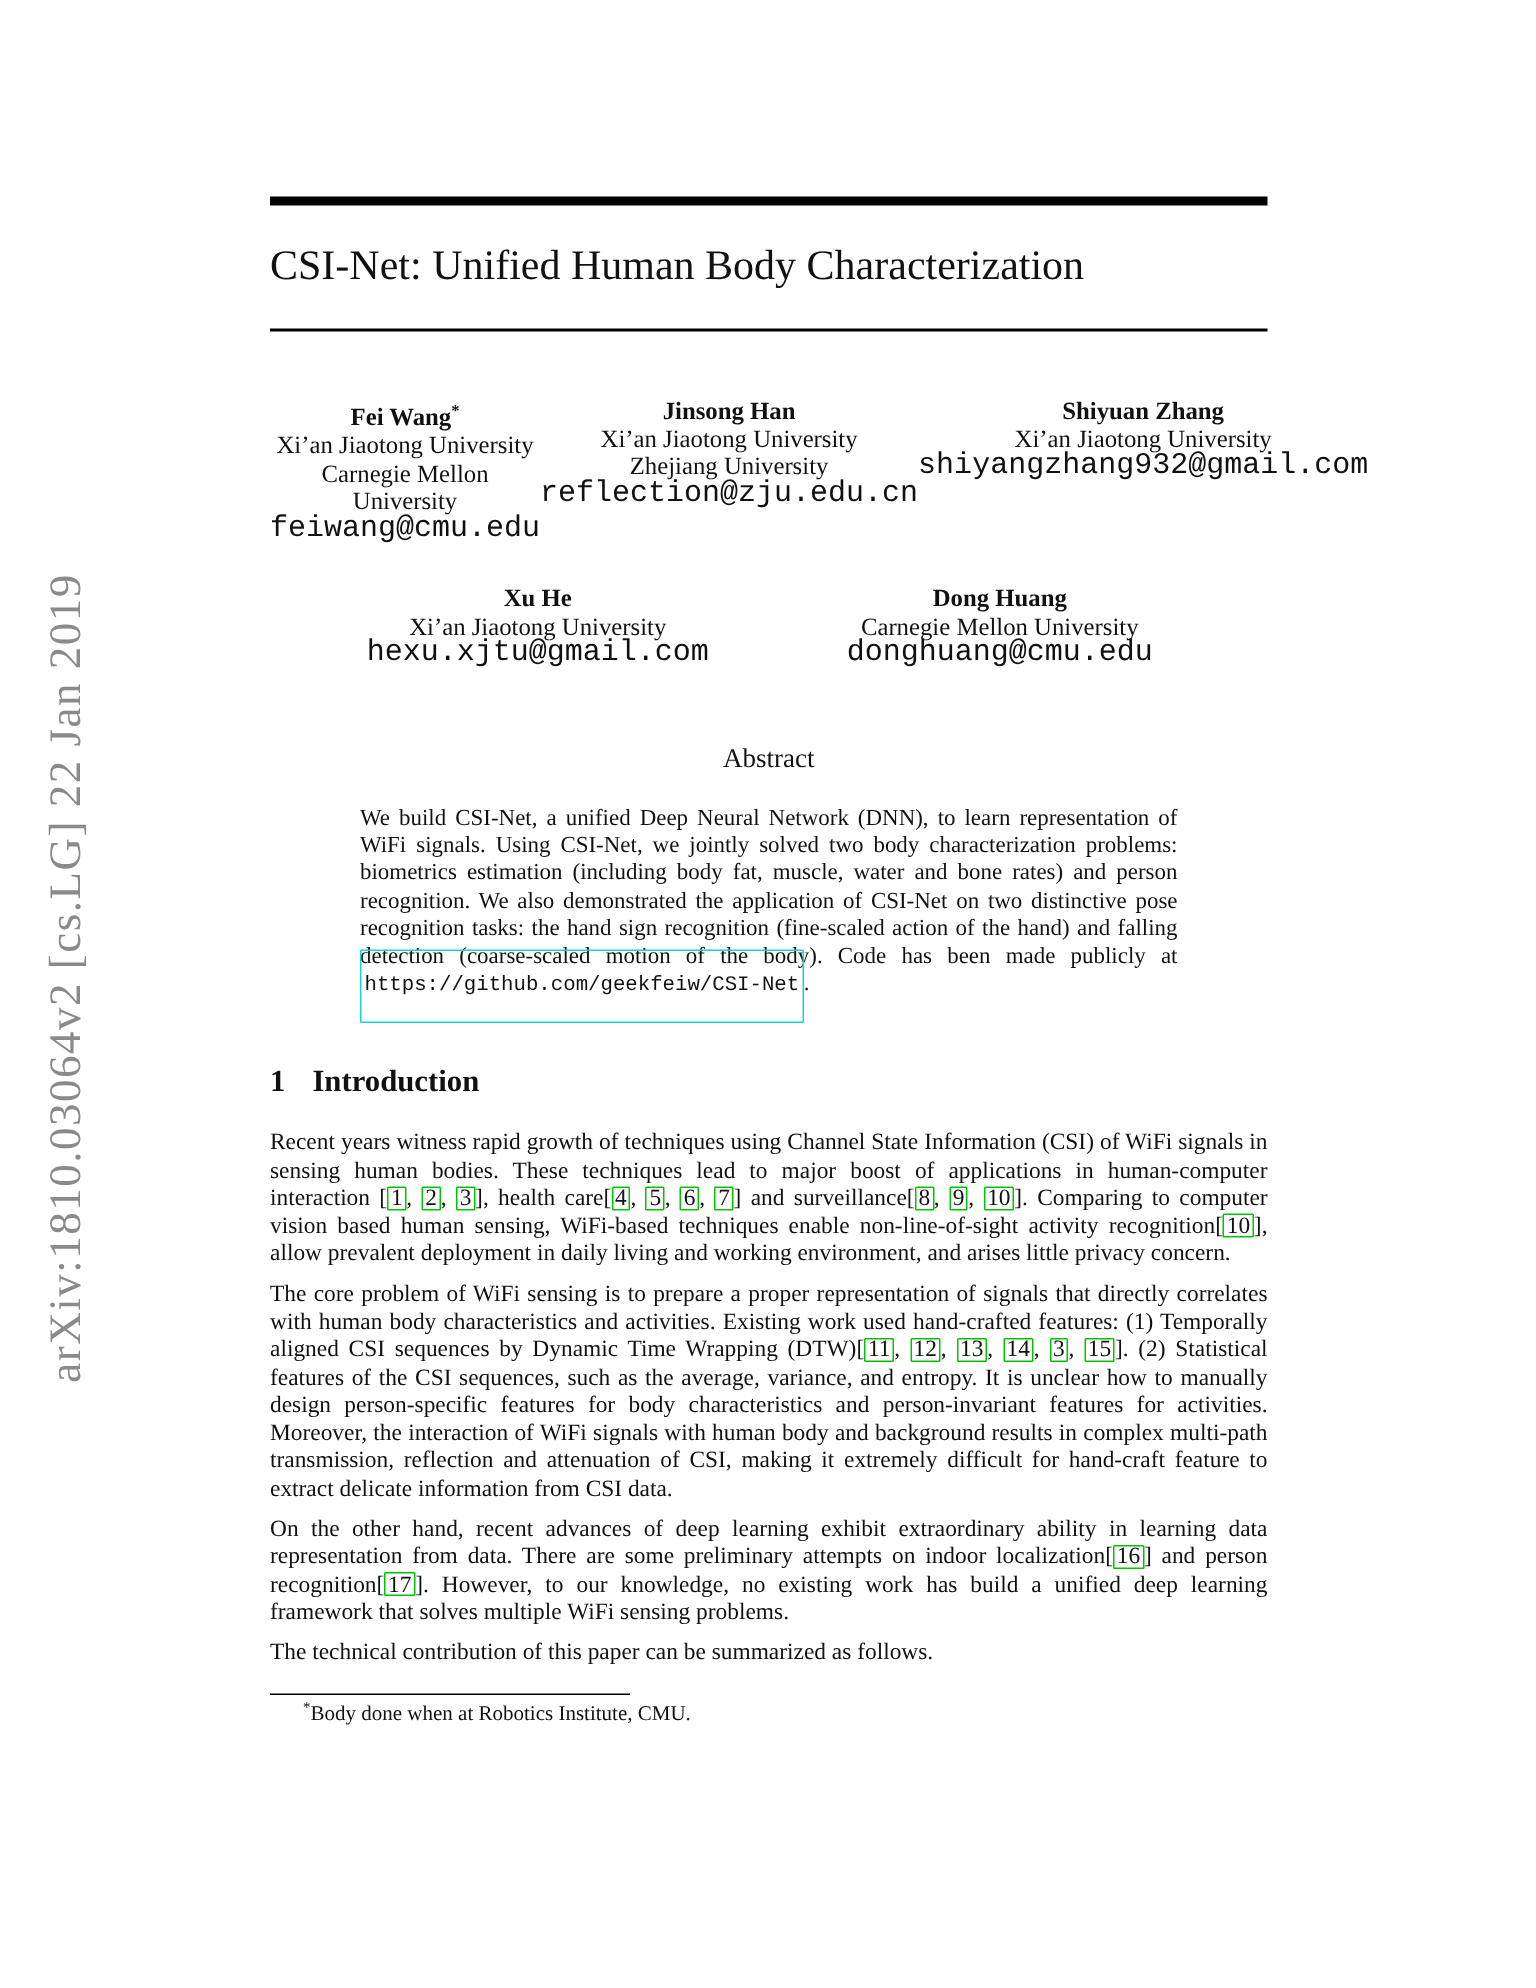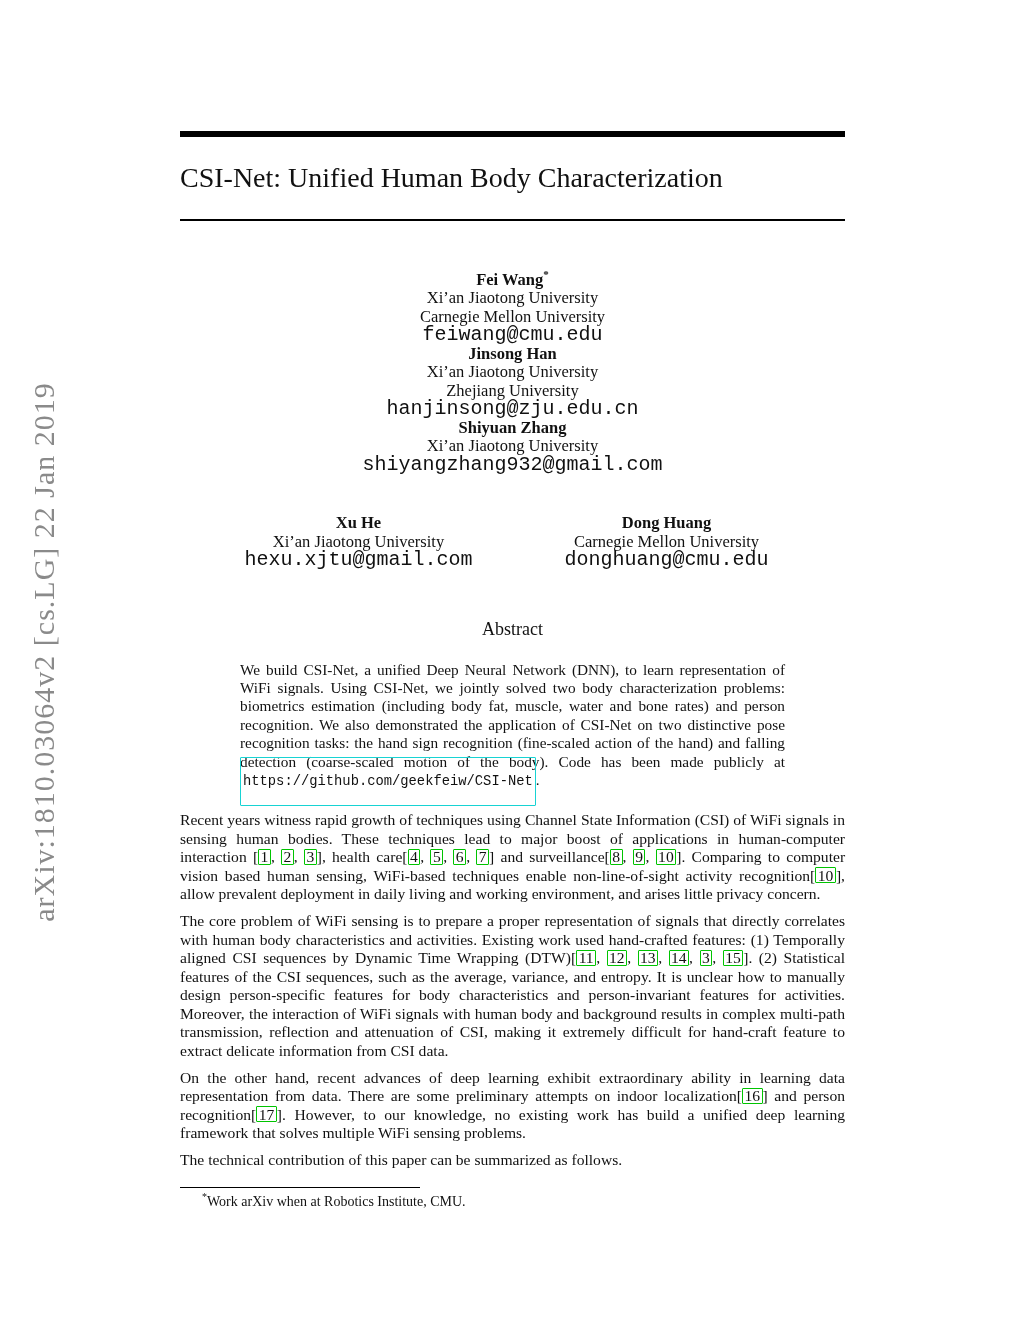--- a/index.html
+++ b/index.html
@@ -14,22 +14,22 @@
     white-space:nowrap; font-size:30px; color:#8a8a8a; letter-spacing:1px;
   }
   .content { position:absolute; left:180px; top:131px; width:665px; }
   .rule-thick { height:6px; background:#000; }
   .rule-thin  { height:2px;  background:#000; margin-top:24px; }
   .title {
     margin-top:24px; font-weight:normal;
     font-size:28px; line-height:34px;
   }
   .authors-row { display:flex; }
-  .authors-row.row1 { justify-content:space-between; margin-top:44px;flex-direction:column; }
-  .authors-row.row2 { justify-content:center; gap:68px; margin-top:40px; }
+  .authors-row.row1 { justify-content:space-between; margin-top:44px; }
+  .authors-row.row2 { justify-content:center; gap:68px; margin-top:28px; }
   .author { text-align:center; font-size:16.5px; line-height:18.5px; flex:1; }
   .authors-row.row2 .author { flex:0 0 auto; min-width:240px; }
   .author .name { font-weight:bold; }
   .author .name sup { font-size:11px; }
   .author .email {
     font-family:"Liberation Mono", monospace; font-size:20px;
   }
   .abstract-heading { margin-top:49px; text-align:center; font-weight:normal; font-size:18px; }
   .abstract-body {
     margin:21px 60px 0 60px; text-align:justify;
@@ -72,21 +72,21 @@
       <div class="author">
         <div class="name"><span>Fei Wang</span><sup>*</sup></div>
         <div>Xi’an Jiaotong University</div>
         <div>Carnegie Mellon University</div>
         <div class="email">feiwang@cmu.edu</div>
       </div>
       <div class="author">
         <div class="name">Jinsong Han</div>
         <div>Xi’an Jiaotong University</div>
         <div>Zhejiang University</div>
-        <div class="email">hanjinsong@zju.edu.cn</div>
+        <div class="email">reflection@zju.edu.cn</div>
       </div>
       <div class="author">
         <div class="name">Shiyuan Zhang</div>
         <div>Xi’an Jiaotong University</div>
         <div class="email">shiyangzhang932@gmail.com</div>
       </div>
     </div>
 
     <div class="authors-row row2">
       <div class="author">
@@ -98,25 +98,28 @@
         <div class="name">Dong Huang</div>
         <div>Carnegie Mellon University</div>
         <div class="email">donghuang@cmu.edu</div>
       </div>
     </div>
 
     <div class="abstract-heading">Abstract</div>
 
     <div class="abstract-body">We build CSI-Net, a unified Deep Neural Network (DNN), to learn representation of WiFi signals.  Using CSI-Net, we jointly solved two body characterization problems: biometrics estimation (including body fat, muscle, water and bone rates) and person recognition. We also demonstrated the application of CSI-Net on two distinctive pose recognition tasks: the hand sign recognition (fine-scaled action of the hand) and falling detection (coarse-scaled motion of the body). Code has been made publicly at <span class="code-url">https://github.com/geekfeiw/CSI-Net</span>.</div>
 
+    <div class="section-heading">
+      <span class="num">1</span><span>Introduction</span>
+    </div>
 
     <p class="body first">Recent years witness rapid growth of techniques using Channel State Information (CSI) of WiFi signals in sensing human bodies. These techniques lead to major boost of applications in human-computer interaction [<span class="cite">1</span>, <span class="cite">2</span>, <span class="cite">3</span>], health care[<span class="cite">4</span>, <span class="cite">5</span>, <span class="cite">6</span>, <span class="cite">7</span>] and surveillance[<span class="cite">8</span>, <span class="cite">9</span>, <span class="cite">10</span>].  Comparing to computer vision based human sensing, WiFi-based techniques enable non-line-of-sight activity recognition[<span class="cite">10</span>], allow prevalent deployment in daily living and working environment, and arises little privacy concern.</p>
     <p class="body">The core problem of WiFi sensing is to prepare a proper representation of signals that directly correlates with human body characteristics and activities. Existing work used hand-crafted features: (1) Temporally aligned CSI sequences by Dynamic Time Wrapping (DTW)[<span class="cite">11</span>, <span class="cite">12</span>, <span class="cite">13</span>, <span class="cite">14</span>, <span class="cite">3</span>, <span class="cite">15</span>]. (2) Statistical features of the CSI sequences, such as the average, variance, and entropy. It is unclear how to manually design person-specific features for body characteristics and person-invariant features for activities. Moreover, the interaction of WiFi signals with human body and background results in complex multi-path transmission, reflection and attenuation of CSI, making it extremely difficult for hand-craft feature to extract delicate information from CSI data.</p>
     <p class="body">On the other hand, recent advances of deep learning exhibit extraordinary ability in learning data representation from data. There are some preliminary attempts on indoor localization[<span class="cite">16</span>] and person recognition[<span class="cite">17</span>].  However, to our knowledge, no existing work has build a unified deep learning framework that solves multiple WiFi sensing problems.</p>
     <p class="body">The technical contribution of this paper can be summarized as follows.</p>
 
     <div class="footnote-rule"></div>
     <div class="footnote">
-      <sup>*</sup><span>Work arXiv when at Robotics Institute, CMU.</span>
+      <sup>*</sup><span>Body done when at Robotics Institute, CMU.</span>
     </div>
 
   </div>
 </div>
 
 </body></html>

